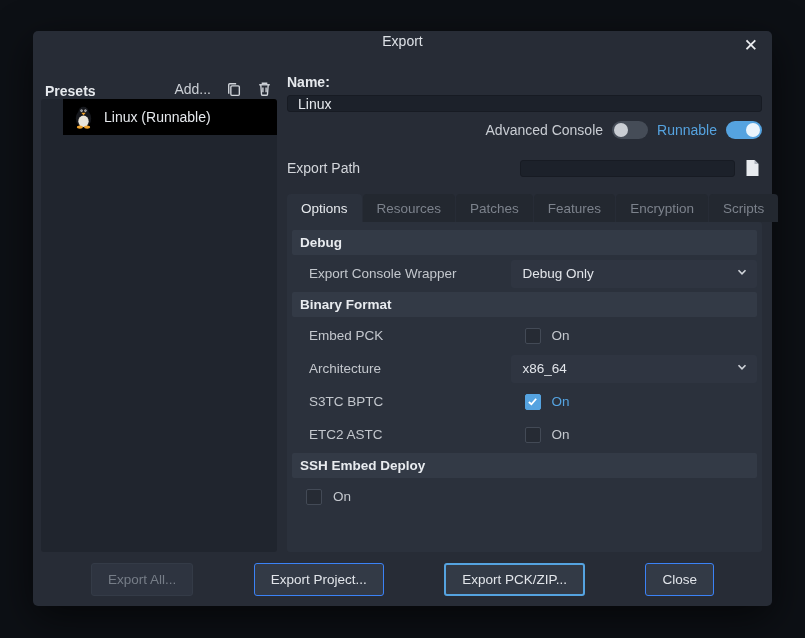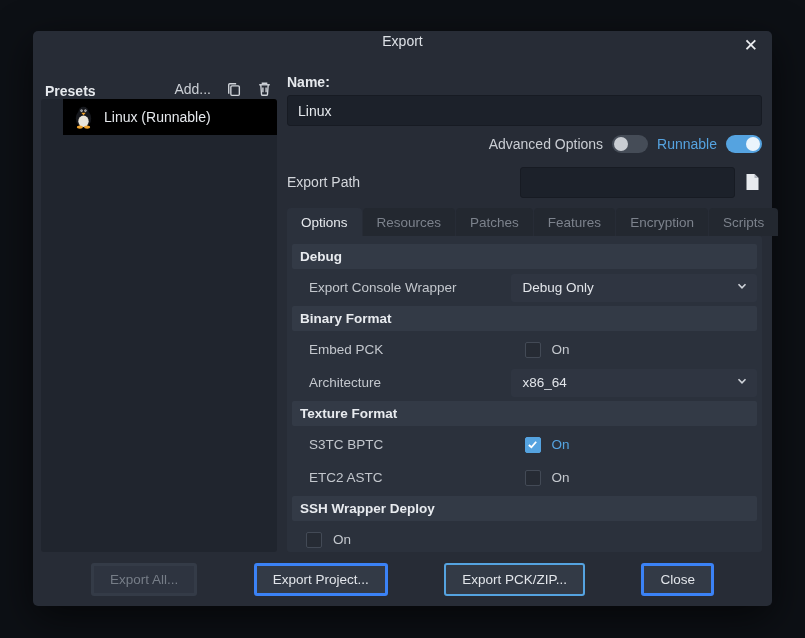--- a/index.html
+++ b/index.html
@@ -34,21 +34,21 @@
   .add-link{margin-left:auto;background:none;border:none;color:#ccd0d6;font-size:14px;font-family:inherit;cursor:pointer;padding:2px;}
   .icon-btn{background:none;border:none;padding:2px;cursor:pointer;display:flex;align-items:center;}
   .preset-list{flex:1;background:#20252e;border-radius:3px;overflow:hidden;min-height:0;}
   .preset-item{height:36px;display:flex;align-items:center;gap:9px;padding:0 9px;color:#e6e9ed;cursor:pointer;}
   .preset-item.selected{background:#000000;margin-left:22px;}
   .preset-icon{display:flex;align-items:center;}
   
   .right-panel{flex:1;display:flex;flex-direction:column;min-width:0;padding-right:2px;}
   .name-label{font-weight:bold;color:#e6e9ed;height:26px;display:flex;align-items:center;flex:none;margin-top:4px;}
   .text-input{
-    background:#1c212a;border:1px solid #171b23;border-radius:3px;height:31px;
+    background:#1c212a;border:1px solid #171b23;border-radius:3px;height:17px;
     color:#e6e9ed;font-size:14px;padding:0 10px;font-family:inherit;
     width:100%;box-sizing:border-box;outline:none;flex:none;
   }
   .toggles-row{display:flex;align-items:center;justify-content:flex-end;gap:9px;height:36px;flex:none;color:#c9cdd3;}
   .toggle{width:36px;height:18px;border-radius:9px;position:relative;display:inline-block;cursor:pointer;flex:none;}
   .toggle.off{background:#454c57;}
   .toggle .knob{position:absolute;top:2px;width:14px;height:14px;border-radius:50%;}
   .toggle.off .knob{left:2px;background:#c9cdd3;}
   .toggle.on{background:#55a3e0;}
   .toggle.on .knob{right:2px;background:#eaf4fc;}
@@ -86,21 +86,21 @@
     width:16px;height:16px;border-radius:2px;background:#262b34;
     border:1px solid #434a56;display:inline-flex;align-items:center;justify-content:center;
     margin-left:14px;cursor:pointer;flex:none;box-sizing:border-box;
   }
   .checkbox.checked{background:#55a3e0;border-color:#55a3e0;}
   .check-label{margin-left:11px;color:#c3c7cd;font-size:13.5px;}
   .check-label.on-accent{color:#55a3e0;}
   
   .footer{height:54px;flex:none;display:flex;align-items:center;justify-content:space-between;padding:0 58px;}
   .btn{
-    background:#333a46;border:3px solid #3b82f6;border-radius:3px;height:33px;
+    background:#333a46;border:1px solid #3b82f6;border-radius:3px;height:33px;
     padding:0 16px;color:#e2e5ea;font-size:13.5px;font-family:inherit;cursor:pointer;
     box-sizing:border-box;
   }
   .btn.disabled{color:#767d87;background:#2e3440;border-color:#343b47;cursor:default;}
   .btn.focused{border:2px solid #55a3e0;}
 </style>
 </head>
 <body>
 
 <div class="stage">
@@ -151,21 +151,21 @@
             <span>Linux (Runnable)</span>
           </div>
         </div>
       </div>
 
       <div class="right-panel">
         <div class="name-label">Name:</div>
         <input class="text-input" type="text" value="Linux" style="">
 
         <div class="toggles-row">
-          <span>Advanced Options</span>
+          <span>Advanced Console</span>
           <span class="toggle off">
               <span class="knob"></span>
             </span>
           <span class="accent-text">Runnable</span>
           <span class="toggle on">
               <span class="knob"></span>
             </span>
         </div>
 
         <div class="path-row">
@@ -220,41 +220,40 @@
                 <span>x86_64</span>
                 <span>
                   <svg width="12" height="12" viewBox="0 0 12 12">
                       <path d="M2.5 4.2 L6 7.8 L9.5 4.2" stroke="#cfd3d9" stroke-width="1.6" fill="none"></path>
                     </svg>
                 </span>
               </div>
             </div>
           </div>
 
-          <div class="section-header">Texture Format</div>
           <div class="prop-row">
             <span class="prop-label">S3TC BPTC</span>
             <div class="prop-control">
               <span class="checkbox checked">
                 <svg width="11" height="11" viewBox="0 0 12 12">
                     <path d="M2 6.5 L4.8 9 L10 3" stroke="#ffffff" stroke-width="2" fill="none"></path>
                   </svg>
               </span>
               <span class="check-label on-accent">On</span>
             </div>
           </div>
           <div class="prop-row">
             <span class="prop-label">ETC2 ASTC</span>
             <div class="prop-control">
               <span class="checkbox"></span>
               <span class="check-label">On</span>
             </div>
           </div>
 
-          <div class="section-header">SSH Wrapper Deploy</div>
+          <div class="section-header">SSH Embed Deploy</div>
           <div class="prop-row">
             <div class="prop-control">
               <span class="checkbox"></span>
               <span class="check-label">On</span>
             </div>
           </div>
 
         </div>
       </div>
     </div>

